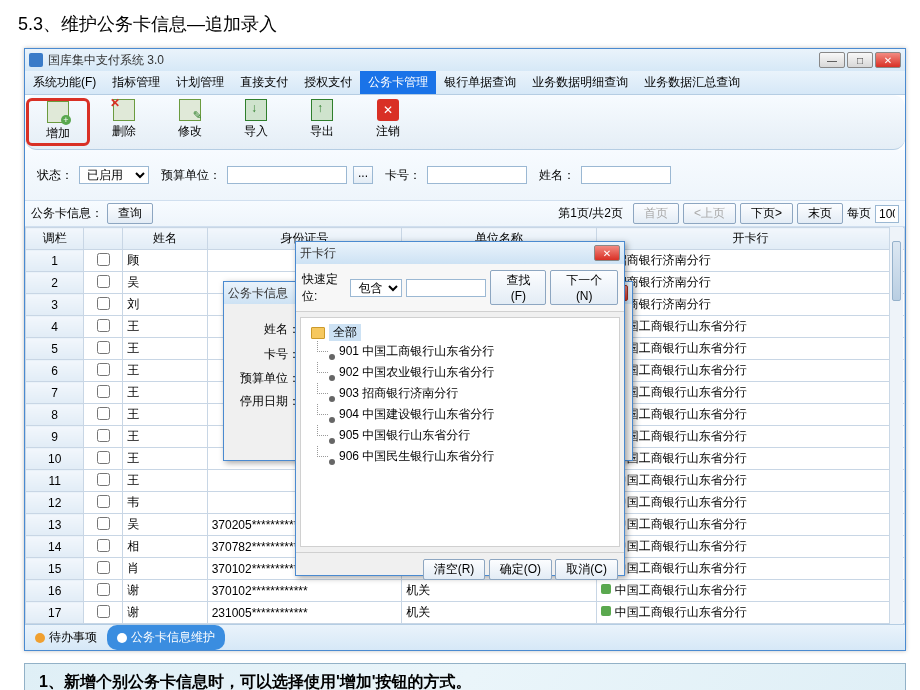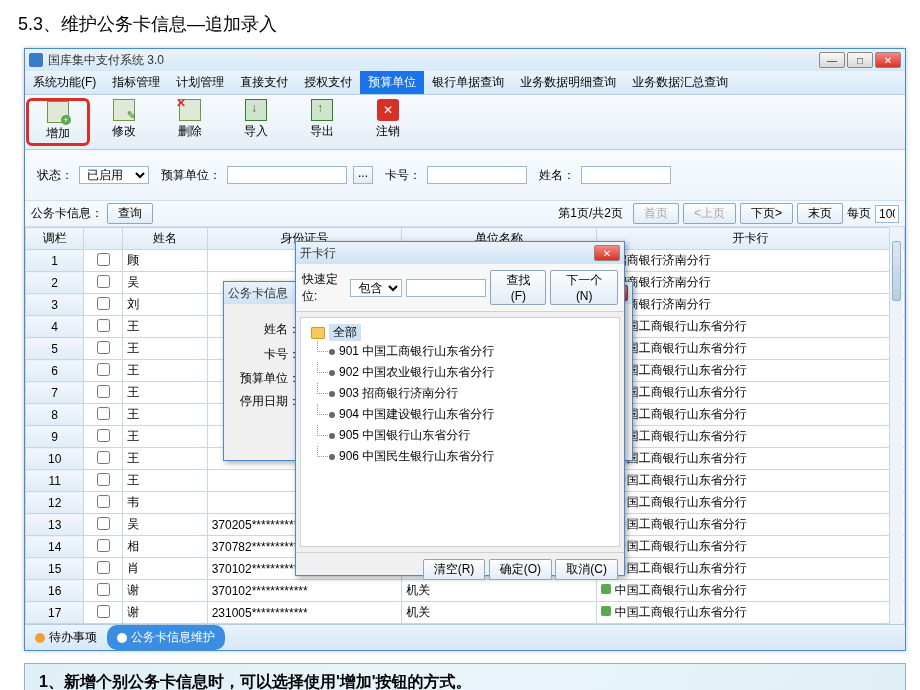--- a/index.html
+++ b/index.html
@@ -7,21 +7,21 @@
   .header-title { color: #000000; font-size: 18px; font-weight: normal; padding: 12px 0 8px 18px; }
   .app-window { margin: 4px 14px 0 24px; border: 1px solid #4a8ad0; background: #fff; box-shadow: 0 0 4px rgba(0,0,0,.25); position: relative; }
   .titlebar { background: linear-gradient(#eaf3fb,#d6e8f7); height: 22px; display:flex; align-items:center; padding:0 4px; font-size:12px; color:#333; }
   .titlebar .tb-icon { width:14px; height:14px; background:#3a7bc8; margin-right:5px; border-radius:2px; }
   .win-btns { margin-left:auto; display:flex; gap:2px; }
   .win-btn { width:26px; height:16px; background:linear-gradient(#f8f8f8,#d8d8d8); border:1px solid #888; border-radius:2px; display:flex; align-items:center; justify-content:center; font-size:10px; }
   .win-btn.close { background:linear-gradient(#f28b82,#d93025); color:#fff; }
   .menubar { background:linear-gradient(#eaf3fb,#d6e8f7); display:flex; font-size:12px; border-bottom:1px solid #b5cde3; }
   .menu-item { padding:3px 8px; cursor:pointer; }
   .menu-item.active { background:#1a73e8; color:#fff; }
-  .toolbar { display:flex; background:linear-gradient(#f7fbff,#e5eef6); border-bottom:1px solid #b5cde3; padding:2px 0; }
+  .toolbar { display:flex; background:linear-gradient(#f7fbff,#e5eef6); border-bottom:1px solid #b5cde3; padding:2px 0;border-radius:12px; }
   .tool-btn { width:66px; text-align:center; font-size:12px; padding:2px 0 3px; cursor:pointer; }
   .tool-btn .ico { width:22px; height:22px; margin:0 auto 2px; position:relative; }
   .tool-btn.highlight { border:3px solid #d93025; border-radius:6px; margin:1px; padding:0 0 1px 0; width:64px; }
   .ico.add { background:#e0e9d8; border:1px solid #6b9b3f; }
   .ico.add::after { content:"+"; position:absolute; bottom:-3px; right:-3px; width:10px; height:10px; background:#5aa84f; color:#fff; border-radius:50%; font-size:9px; line-height:10px; }
   .ico.del { background:#e0e9d8; border:1px solid #6b9b3f; }
   .ico.del::before { content:"✕"; position:absolute; top:-4px; left:-4px; color:#d93025; font-weight:bold; font-size:12px; }
   .ico.edit { background:#e0e9d8; border:1px solid #6b9b3f; }
   .ico.edit::after { content:"✎"; position:absolute; bottom:-2px; right:-2px; color:#2f7f2c; font-size:11px; }
   .ico.import { background:#cfe3cd; border:1px solid #2f7f2c; }
@@ -60,21 +60,21 @@
   .dlg1 .frm-row label { width:64px; text-align:right; margin-right:6px; }
   .dlg1 .close-x { margin-left:auto; width:28px; height:16px; background:linear-gradient(#f28b82,#d93025); color:#fff; text-align:center; border:1px solid #a03020; border-radius:2px; font-size:10px; line-height:14px; }
   .row-slot { display:flex; align-items:center; gap:4px; margin-left:auto; }
   .pill { border:1px solid #9bb8d3; background:#fff; height:18px; padding:0 4px; display:inline-flex; align-items:center; min-width:80px; }
   .red-box { border:3px solid #d93025; border-radius:4px; padding:1px; }
   .dots-btn { border:1px solid #9bb8d3; background:linear-gradient(#fcfdff,#e3ecf5); width:20px; height:18px; text-align:center; line-height:12px; cursor:pointer; }
   .dlg2 { left:270px; top:192px; width:330px; height:335px; z-index:10; }
   .dlg2 .search { display:flex; align-items:center; gap:4px; padding:6px; background:#f7f7f7; border-bottom:1px solid #d0d0d0; }
   .dlg2 .tree { padding:6px 10px; height:230px; overflow:auto; background:#fff; margin:5px 4px; border:1px solid #d0d0d0; }
   .tree ul { list-style:none; padding-left:18px; }
-  .tree li { padding:2px 0; display:flex; align-items:center; gap:4px; position:relative; }
+  .tree li { padding:2px 0; display:flex; align-items:flex-end; gap:4px; position:relative; }
   .tree li::before { content:""; position:absolute; left:-12px; top:0; bottom:50%; border-left:1px dotted #999; border-bottom:1px dotted #999; width:10px; }
   .tree .folder { width:14px; height:12px; background:#f6c85f; border:1px solid #cc9a2b; border-radius:1px; }
   .tree .node-dot { width:6px; height:6px; background:#666; border-radius:50%; }
   .tree .root-label { background:#cde2f4; padding:0 4px; }
   .dlg2 .btns { padding:6px; text-align:right; border-top:1px solid #d0d0d0; }
   .note-box { margin:12px 14px 0 24px; border:1px solid #92b1c7; background:linear-gradient(120deg,#dfeff6,#eaf5fa,#dfeff6); padding:8px 14px; font-size:16px; }
   .note-box b { font-weight:bold; }
   .scrollbar { position:absolute; right:2px; top:0; bottom:0; width:14px; background:#eef3f9; border-left:1px solid #cad8e6; }
   .scrollbar .thumb { position:absolute; top:14px; left:2px; right:2px; height:60px; background:linear-gradient(#dce7f2,#b9cee2); border:1px solid #95b1cb; border-radius:2px; }
 </style>
@@ -93,38 +93,38 @@
       <div class="win-btn close">✕</div>
     </div>
   </div>
 
   <div class="menubar" id="menubar">
       <div class="menu-item">系统功能(F)</div>
       <div class="menu-item">指标管理</div>
       <div class="menu-item">计划管理</div>
       <div class="menu-item">直接支付</div>
       <div class="menu-item">授权支付</div>
-      <div class="menu-item active">预算单位</div>
+      <div class="menu-item active">公务卡管理</div>
       <div class="menu-item">银行单据查询</div>
       <div class="menu-item">业务数据明细查询</div>
       <div class="menu-item">业务数据汇总查询</div>
     </div>
 
   <div class="toolbar" id="toolbar">
       <div class="tool-btn highlight">
         <div class="ico add"></div>
         <div>增加</div>
       </div>
       <div class="tool-btn">
+        <div class="ico del"></div>
+        <div>删除</div>
+      </div>
+      <div class="tool-btn">
         <div class="ico edit"></div>
         <div>修改</div>
-      </div>
-      <div class="tool-btn">
-        <div class="ico del"></div>
-        <div>删除</div>
       </div>
       <div class="tool-btn">
         <div class="ico import"></div>
         <div>导入</div>
       </div>
       <div class="tool-btn">
         <div class="ico export"></div>
         <div>导出</div>
       </div>
       <div class="tool-btn">

